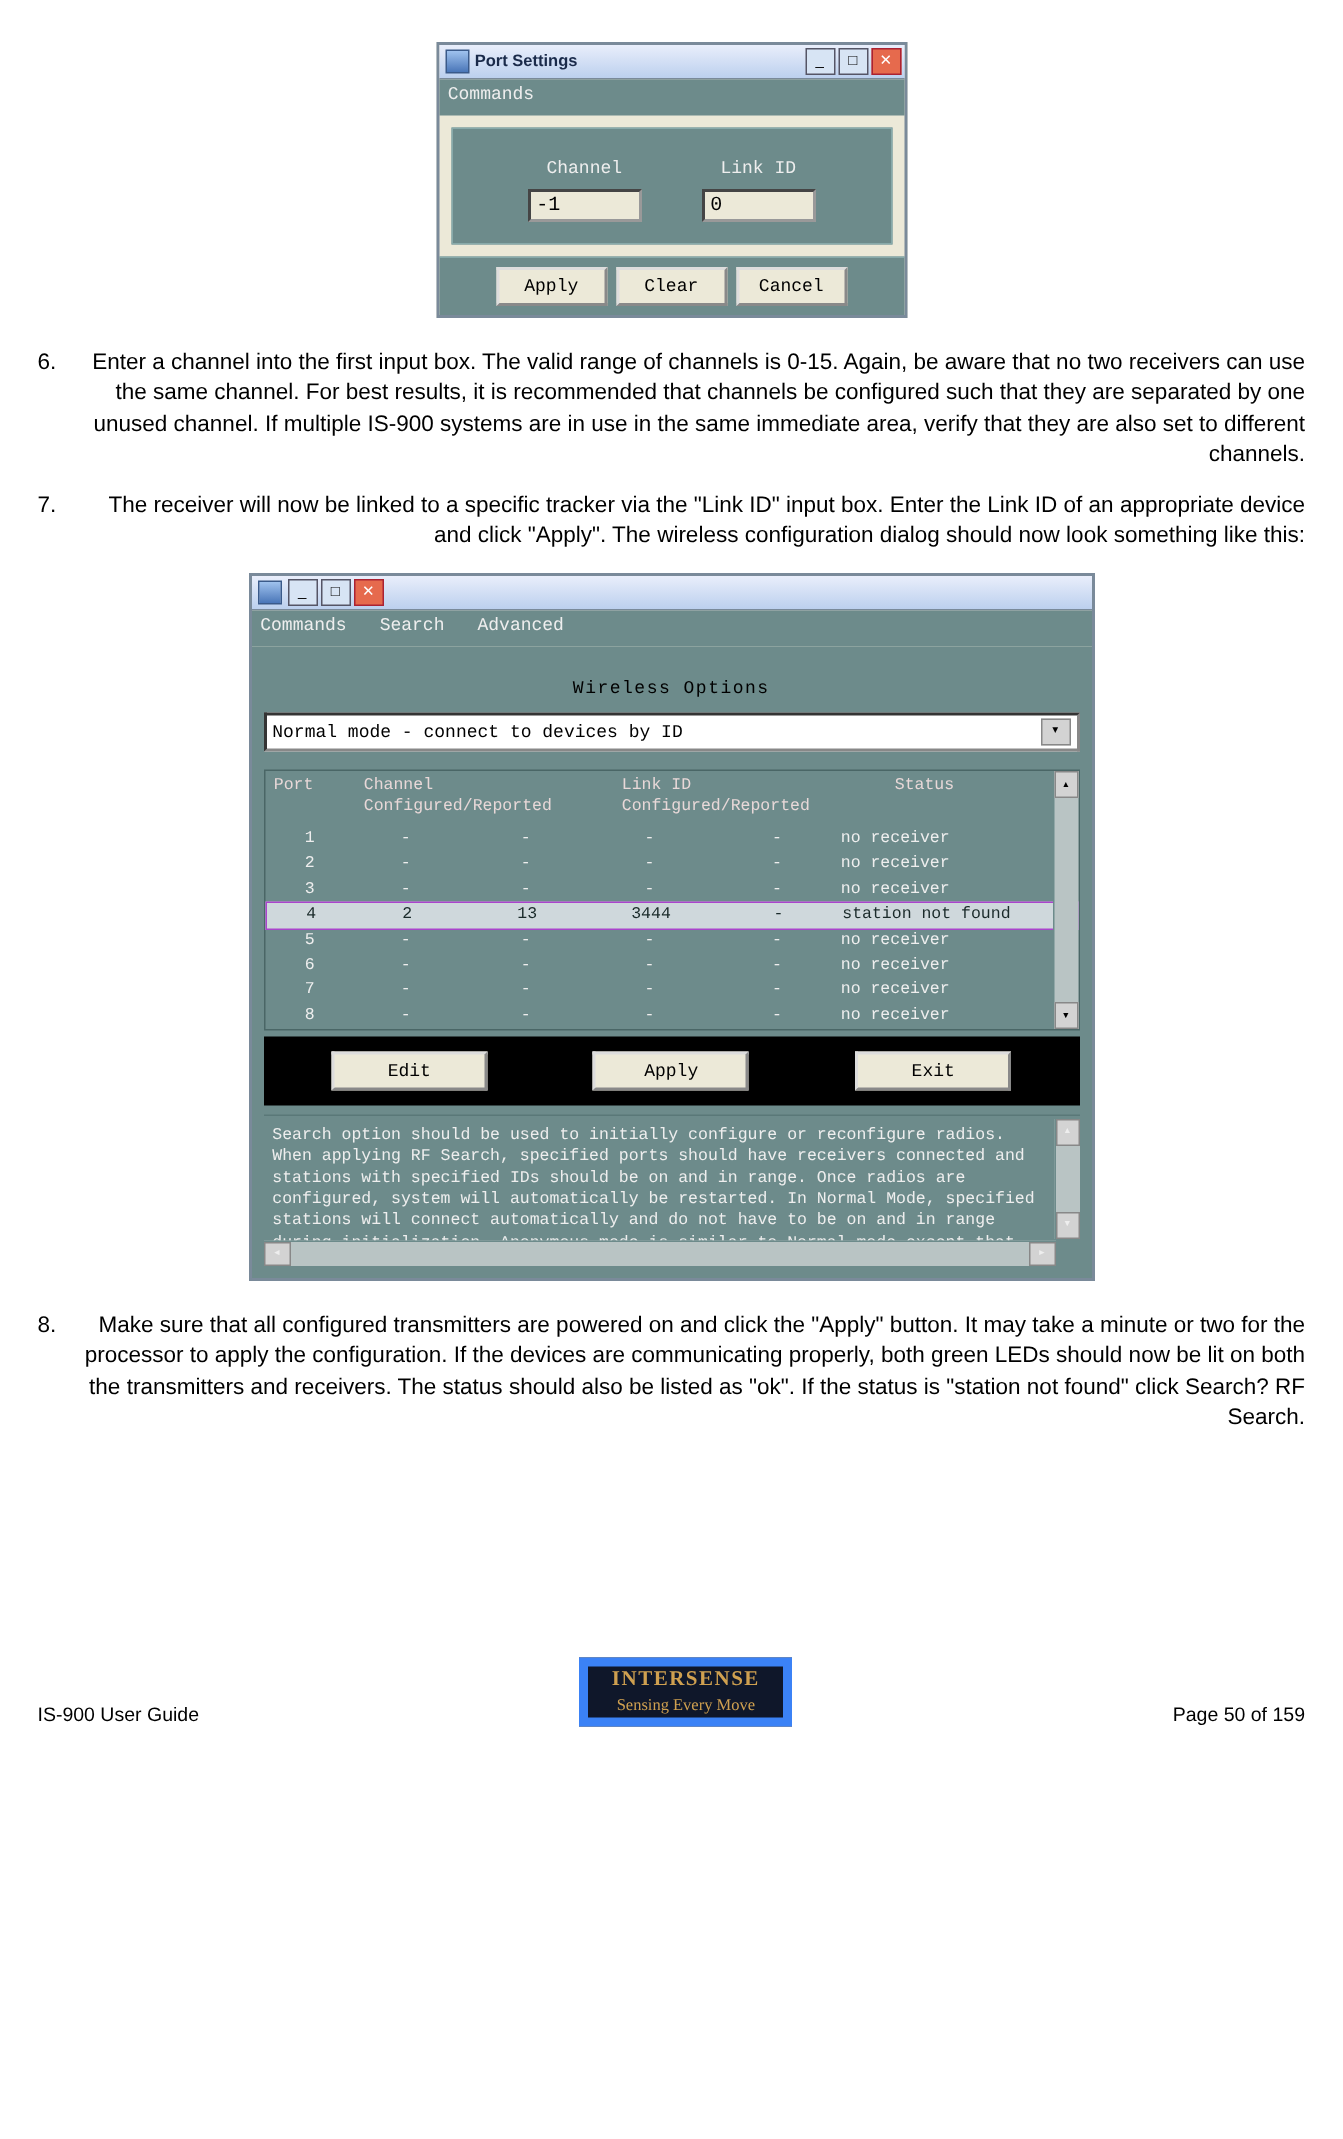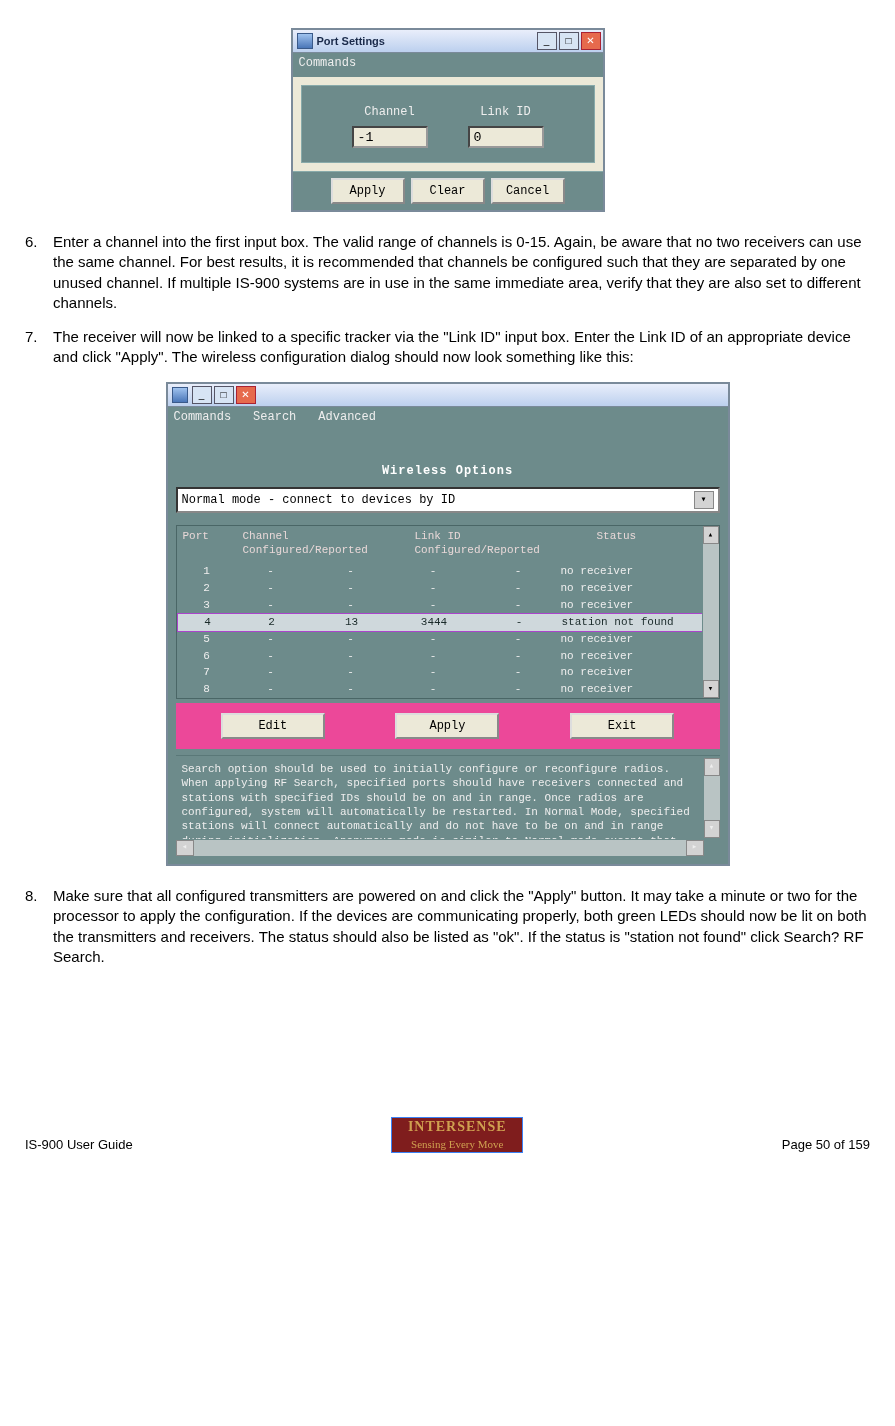--- a/index.html
+++ b/index.html
@@ -9,21 +9,21 @@
     margin: 0;
     padding: 20px 25px;
     color: #000;
     background: #fff;
     width: 895px;
     box-sizing: border-box;
   }
   .center-block { display: flex; justify-content: center; margin: 8px 0 20px; }
   .list-item { display: flex; margin: 8px 0 14px; }
   .list-num { width: 28px; flex-shrink: 0; }
-  .list-text { flex: 1; }
+  .list-text { flex: 1; text-align: right; }
 
   
   .win {
     border: 2px solid #7a8a9a;
     background: #ece9d8;
     font-family: "Courier New", monospace;
     font-size: 12px;
   }
   .titlebar {
     display: flex; align-items: center;
@@ -58,21 +58,21 @@
   .port-btns { background:#6d8b8b; border-top:1px solid #8aa; padding:6px; display:flex; gap:6px; justify-content:center; }
   .btn {
     min-width: 70px; height:22px; border:2px outset #ddd; background:#ece9d8;
     font-family:"Courier New",monospace; font-size:12px; color:#000;
     display:flex; align-items:center; justify-content:center;
   }
 
   
   .wl-win { width: 560px; }
   .wl-body { background:#6d8b8b; padding: 6px 8px 8px; }
-  .wl-title { color:#ffffff; text-align:center; margin:26px 0 8px; font-family:"Courier New",monospace; letter-spacing:1px;font-weight:bold;}
+  .wl-title { color:#000000; text-align:center; margin:14px 0 8px; font-family:"Courier New",monospace; letter-spacing:1px;}
   .wl-select {
     display:flex; align-items:center; background:#fff; height:22px; border:2px inset #888;
     padding:0 4px;
   }
   .wl-select span { flex:1; font-family:"Courier New",monospace; }
   .wl-select .dd { width:18px; height:16px; background:#d3d3d3; border:1px solid #888; display:flex; align-items:center; justify-content:center; font-size:10px;}
 
   .wl-table-wrap { margin-top:12px; border:1px solid #4a6666; position:relative; }
   .wl-head { color:#e8d8d8; padding:4px 6px 6px; font-size:11px; line-height:1.25; display:flex;gap:12px; }
   .wl-head .col { font-family:"Courier New",monospace; }
@@ -81,35 +81,35 @@
   .wl-row.sel { background:#cfd8dc; color:#1a2a2a; border:1px solid #a4c; margin:-1px 0;}
   .r-port{width:48px; text-align:center;}
   .r-chan{width:80px; text-align:center;} .r-chan2{width:80px;text-align:center;}
   .r-link{width:85px;text-align:center;} .r-link2{width:85px;text-align:center;}
   .r-status{flex:1;}
   .v-scroll { position:absolute; right:0; top:0; bottom:0; width:16px; background:#b9c4c4; border-left:1px solid #6d8b8b;}
   .v-scroll .sb-btn{height:16px;background:#d3d3d3;border:1px solid #888;display:flex;align-items:center;justify-content:center;font-size:9px;}
   .v-scroll .sb-track{flex:1;}
   .v-scroll{display:flex;flex-direction:column;}
 
-  .wl-btnrow { background:#ec4899; padding:10px; display:flex; justify-content:space-around; margin-top:4px;}
+  .wl-btnrow { background:#000000; padding:10px; display:flex; justify-content:space-around; margin-top:4px;}
   .wl-btnrow .btn { min-width:100px; }
 
   .wl-msg { position:relative; margin-top:6px; background:#6d8b8b; color:#eee; font-size:11px; line-height:1.3; padding:6px 20px 6px 6px; height:88px; overflow:hidden; font-family:"Courier New",monospace; border-top:1px solid #5a7878;}
   .wl-msg .v-scroll{top:2px;bottom:18px;}
   .h-scroll{position:absolute;left:0;right:16px;bottom:0;height:16px;background:#b9c4c4;display:flex;border-top:1px solid #6d8b8b;}
   .h-scroll .sb-btn{width:16px;background:#d3d3d3;border:1px solid #888;display:flex;align-items:center;justify-content:center;font-size:9px;}
   .h-scroll .sb-track{flex:1;}
 
   .footer-row {
     display:flex; justify-content:space-between; align-items:flex-end;
     margin-top: 150px; font-size: 13px;
   }
   .logo {
-    width: 130px; height: 34px; background:#7f1d1d; border:1px solid #3b82f6;
+    width: 130px; height: 34px; background:#0f172a; border:6px solid #3b82f6;
     display:flex; flex-direction:column; align-items:center; justify-content:center;
     color:#cfa050; font-family: "Times New Roman", serif; font-size:11px;
   }
   .logo .big{font-size:14px;font-weight:bold;letter-spacing:1px;}
 </style>
 </head>
 <body>
 
 <div class="center-block">
   <div class="win port-win">

